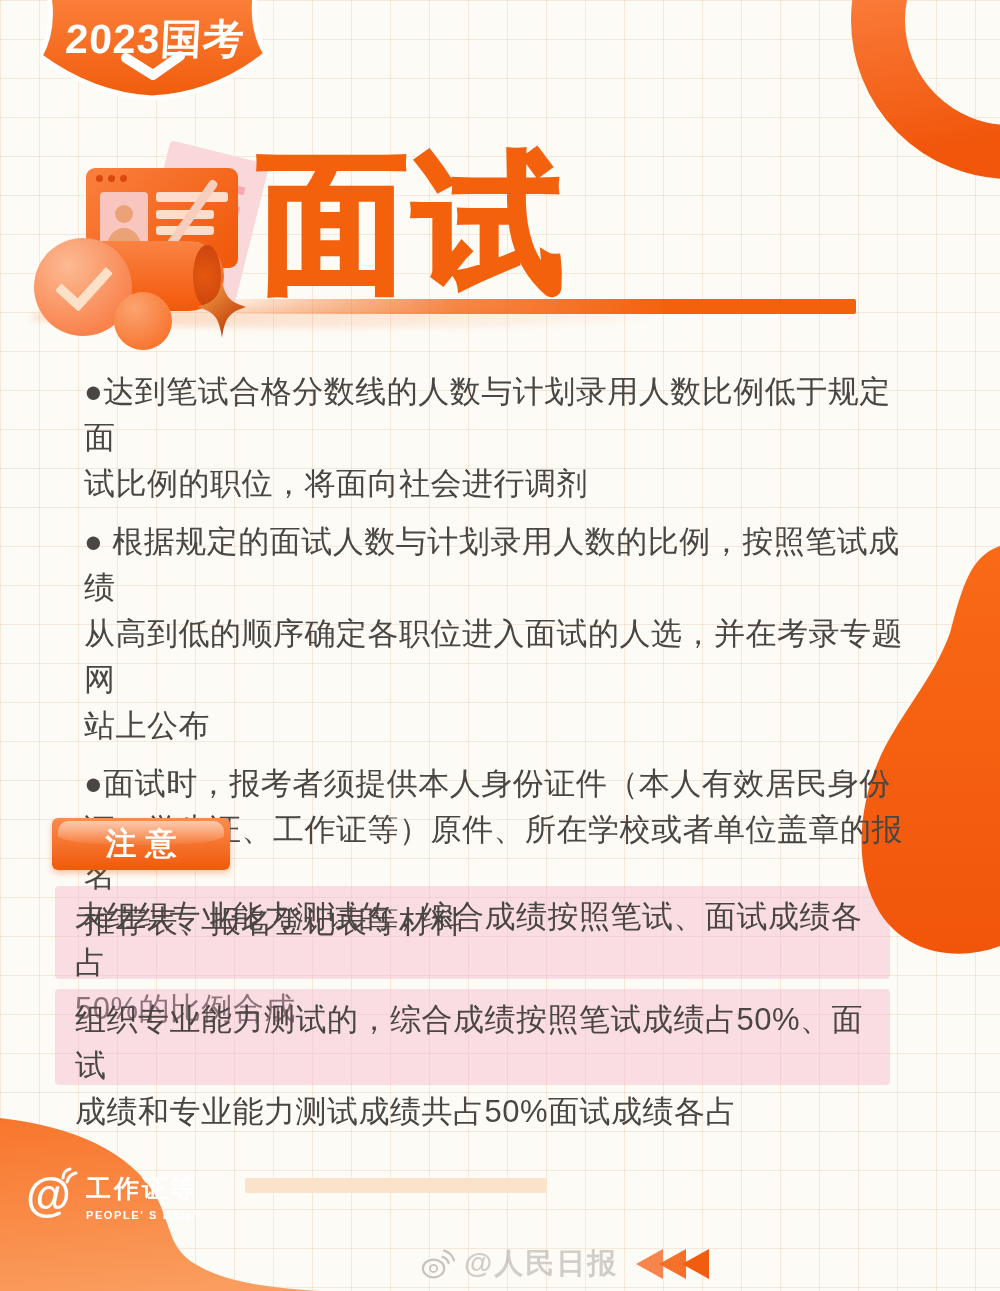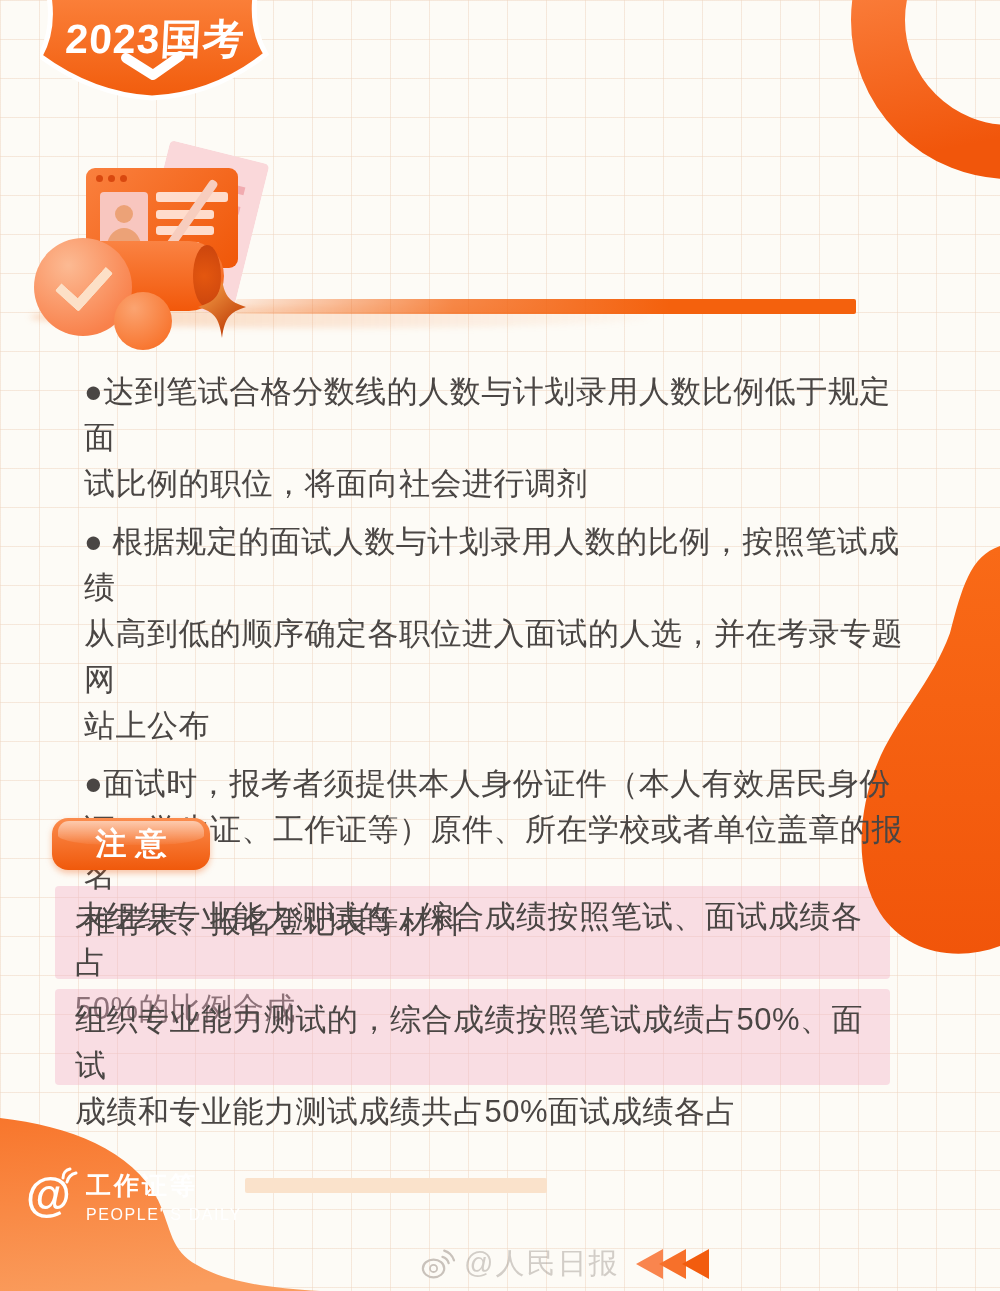--- a/index.html
+++ b/index.html
@@ -67,23 +67,24 @@
     background:linear-gradient(90deg, rgba(244,97,13,.10), rgba(244,97,13,.75) 35%, #F4610D 70%);
   }
   
   .bullets{position:absolute;left:84px;top:369px;width:820px;z-index:4;}
   .bullets p{
     margin:0 0 12px 0;font-size:31px;line-height:46px;color:#4A4644;
     letter-spacing:.5px;font-weight:500;white-space:pre-line;
   }
   
   .notice-badge{
-    position:absolute;left:52px;top:818px;width:158px;height:52px;border-radius:16px;z-index:4;
+    position:absolute;left:52px;top:818px;width:158px;height:52px;border-radius:6px;z-index:4;
     background:linear-gradient(180deg,#FB8C4E,#F0590B);
     box-shadow:0 3px 6px rgba(240,90,12,.35);
+    padding-left:20px;
   }
   .notice-badge:before{content:"";position:absolute;left:6px;right:6px;top:3px;height:46%;
     border-radius:11px 11px 40% 40%;
     background:linear-gradient(180deg, rgba(255,255,255,.55), rgba(255,255,255,.04));}
   .notice-badge span{
     position:absolute;left:0;top:0;width:100%;height:100%;display:flex;align-items:center;justify-content:center;
     color:#fff;font-size:31px;font-weight:800;letter-spacing:9px;text-indent:9px;
   }
   .pink-panel{
     position:absolute;left:55px;width:835px;border-radius:4px;z-index:2;
@@ -93,23 +94,23 @@
   }
   .pink-panel.p1{top:886px;height:93px;}
   .pink-panel.p2{top:989px;height:96px;}
   
   .pd-logo{position:absolute;left:26px;top:1168px;z-index:5;display:flex;align-items:center;color:#fff;}
   .pd-at{position:relative;width:52px;height:56px;}
   .pd-at .at-glyph{position:absolute;left:0;top:4px;font-size:46px;font-weight:800;line-height:1;}
   .pd-at svg{position:absolute;right:-4px;top:-2px;}
   .pd-text{margin-left:8px;}
   .pd-cn{font-size:25px;font-weight:800;letter-spacing:3px;}
-  .pd-en{font-size:16px;font-weight:400;letter-spacing:1.6px;margin-top:4px;}
+  .pd-en{font-size:11px;font-weight:700;letter-spacing:1.6px;margin-top:4px;}
   .watermark{position:absolute;left:420px;top:1244px;z-index:4;display:flex;align-items:center;gap:8px;
-    color:rgba(145,138,131,.40);font-size:29px;font-weight:400;letter-spacing:2px;}
+    color:rgba(145,138,131,.40);font-size:29px;font-weight:700;letter-spacing:2px;}
   .back-arrows{position:absolute;left:636px;top:1249px;z-index:4;display:flex;}
   .tri{width:0;height:0;border-top:15px solid transparent;border-bottom:15px solid transparent;}
   .tri.t1{border-right:27px solid #F9854E;}
   .tri.t2{border-right:27px solid #F7702A;margin-left:-4px;}
   .tri.t3{border-right:27px solid #F25C0E;margin-left:-4px;}
 </style>
 </head>
 <body>
 
 <div class="poster">
@@ -186,20 +187,21 @@
       <defs>
         <linearGradient id="spkGrad" x1="0" y1="0" x2="0.7" y2="1">
           <stop offset="0" stop-color="#FBA84E"></stop>
             <stop offset="1" stop-color="#BC3803"></stop>
         </linearGradient>
       </defs>
       <path d="M24,0 C27,17 32,22 48,27 C32,32 27,37 24,58 C21,37 16,32 0,27 C16,22 21,17 24,0 Z" fill="url(#spkGrad)"></path>
     </svg>
   </div>
 
+  <div class="page-title">面试</div>
   <div class="title-underline"></div>
 
   <div class="bullets">
     <p>●达到笔试合格分数线的人数与计划录用人数比例低于规定面
 试比例的职位，将面向社会进行调剂</p>
     <p>● 根据规定的面试人数与计划录用人数的比例，按照笔试成绩
 从高到低的顺序确定各职位进入面试的人选，并在考录专题网
 站上公布</p>
     <p>●面试时，报考者须提供本人身份证件（本人有效居民身份
 证、学生证、工作证等）原件、所在学校或者单位盖章的报名

